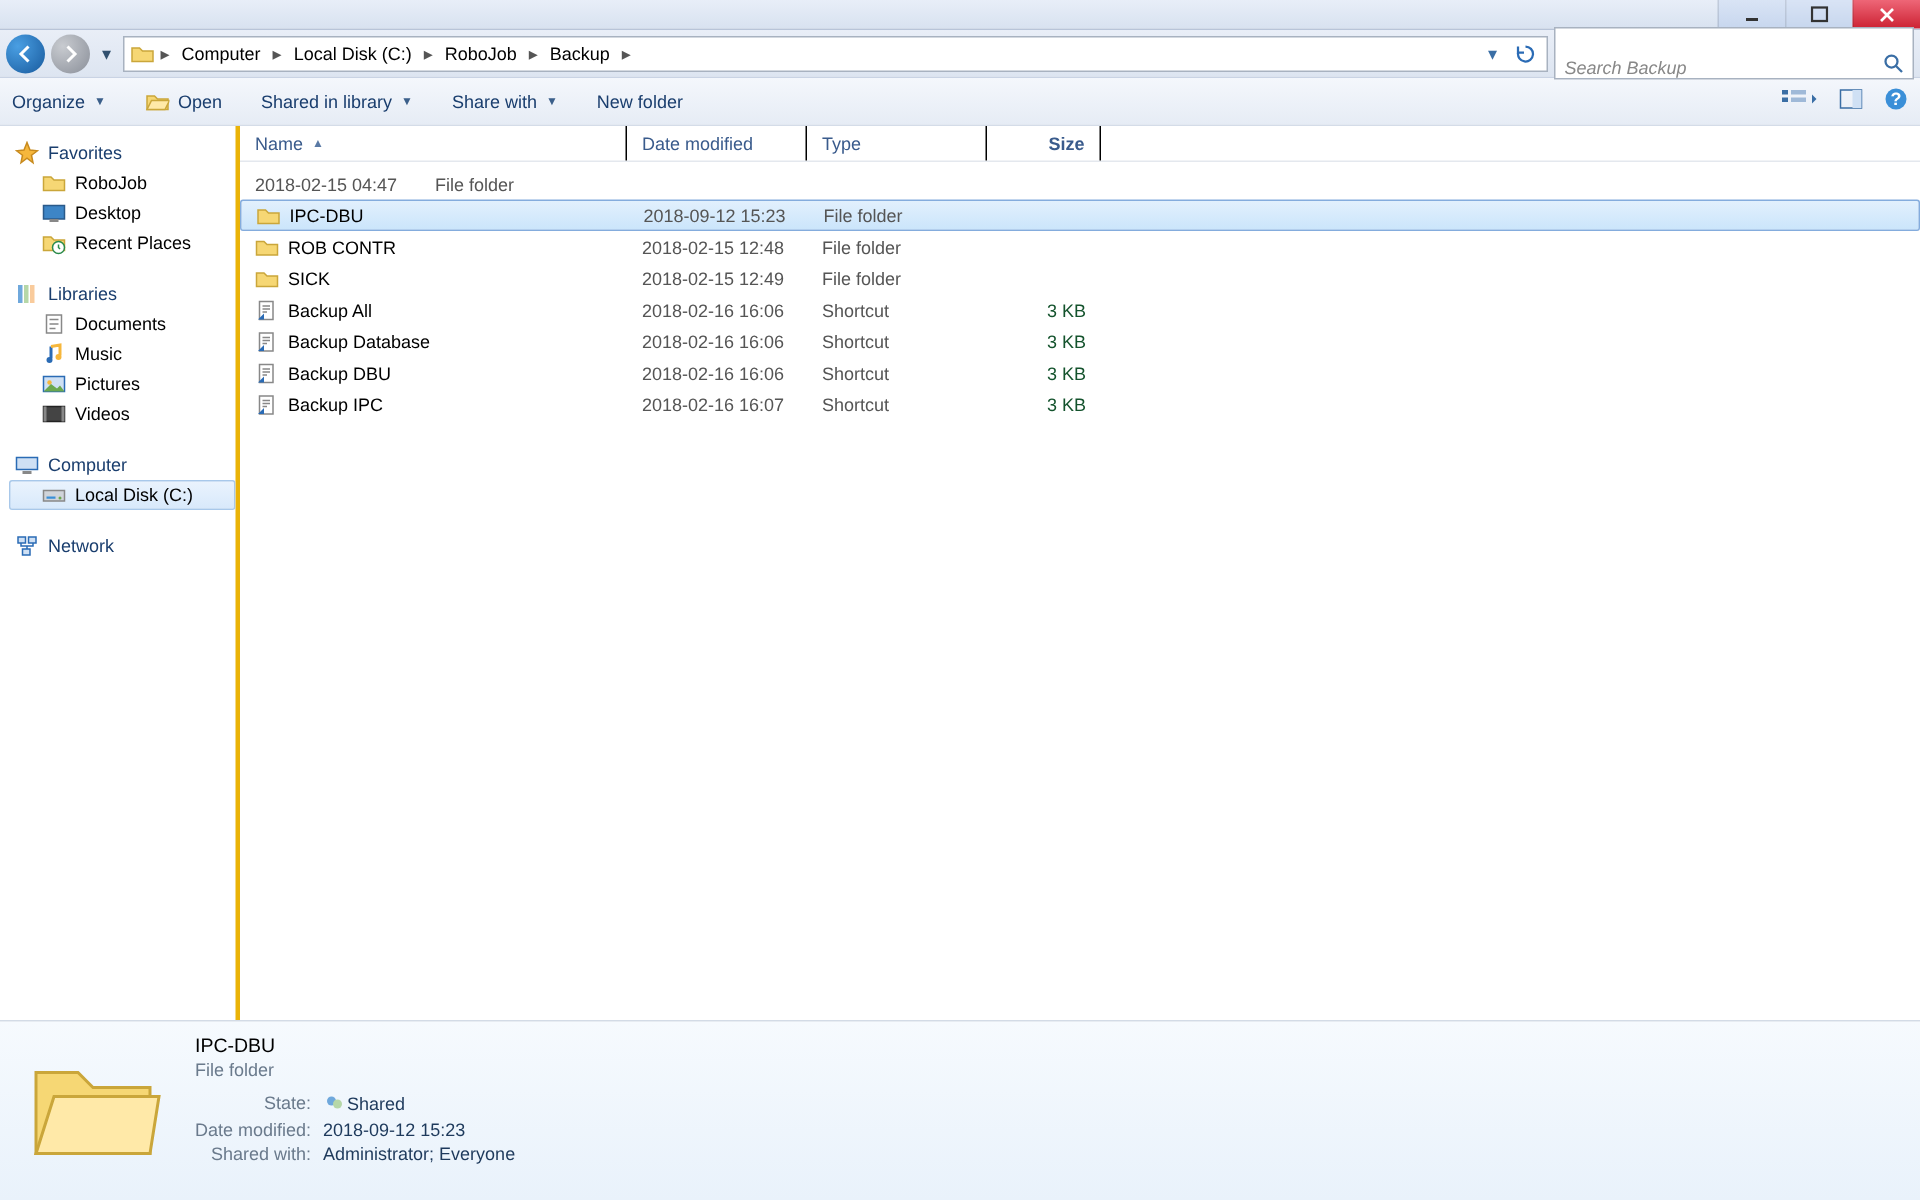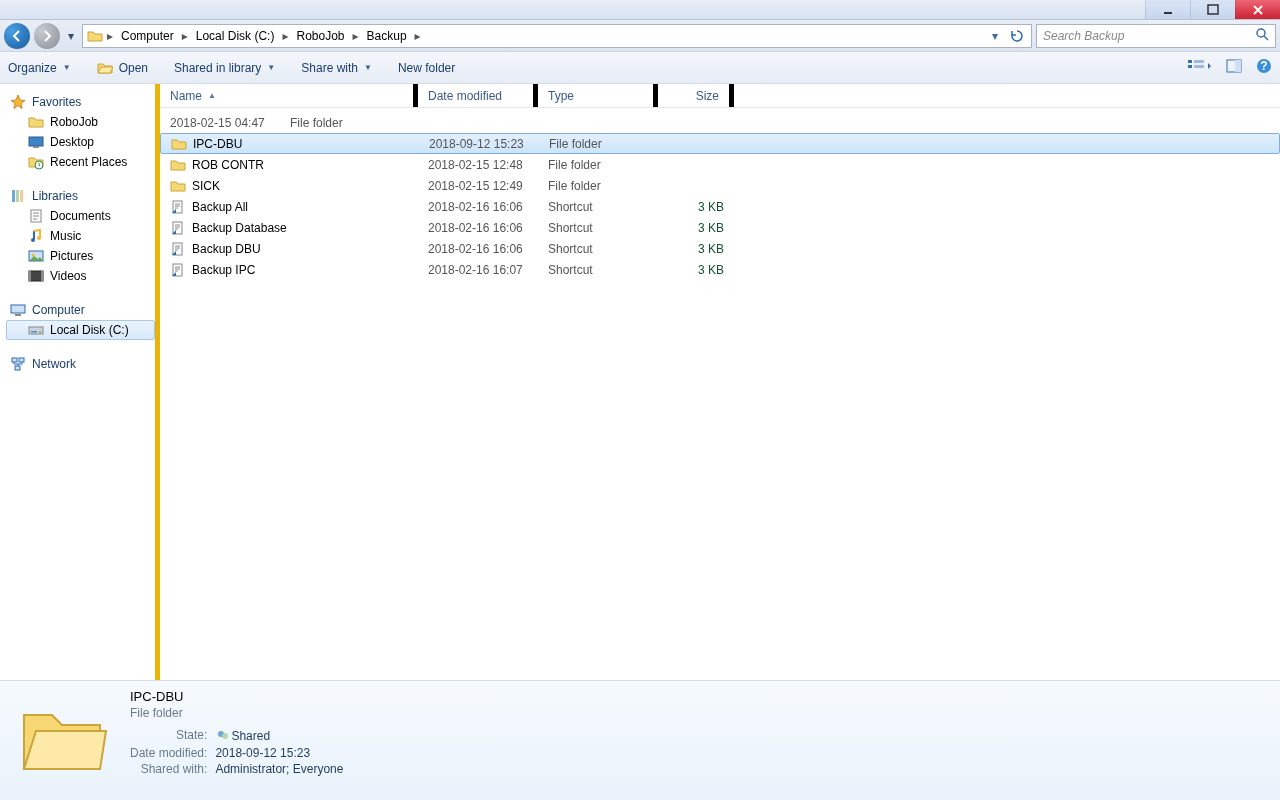--- a/index.html
+++ b/index.html
@@ -16,49 +16,49 @@
 
 .navbar { height: 32px; background: linear-gradient(#e9eef7,#dde5f1); display: flex; align-items: center; padding: 0 4px; gap: 4px; border-bottom: 1px solid #c9d3e4; }
 .navbtn { width: 26px; height: 26px; border-radius: 50%; background: radial-gradient(circle at 30% 30%, #4a9fe3, #185a9d); display:flex; align-items:center; justify-content:center; }
 .navbtn.fwd { background: radial-gradient(circle at 30% 30%, #c8cbd0, #8a8f99); }
 .navdrop { width:14px; display:flex; align-items:center; justify-content:center; color:#31506f; }
 .address { flex: 1; height: 24px; background: #fff; border: 1px solid #a8b2c0; display:flex; align-items:center; padding: 0 4px; gap:4px; }
 .crumb { display:flex; align-items:center; gap:2px; padding: 0 4px; color:#000; cursor:default; }
 .crumb.sep { padding:0; color:#555; }
 .addr-right { margin-left:auto; display:flex; align-items:center; gap:2px; }
 .addr-ic { width:20px; height:20px; display:flex; align-items:center; justify-content:center; color:#3a6ea5; }
-.search { width: 240px; height: 24px; background:#fff; border:1px solid #a8b2c0; display:flex; align-items:center; padding:0 6px; color:#888; font-style:italic; }
+.search { width: 240px; height: 35px; background:#fff; border:1px solid #a8b2c0; display:flex; align-items:flex-end; padding:0 6px; color:#888; font-style:italic; }
 .search .sicon { margin-left:auto; color:#3a6ea5; font-style:normal; }
 
 
 .toolbar { height: 32px; background: linear-gradient(#f4f7fc,#e6ecf5); display:flex; align-items:center; padding: 0 8px; gap: 26px; border-bottom:1px solid #d4dce8; color:#1a3e6e; }
 .tbtn { display:flex; align-items:center; gap:6px; cursor:default; }
 .tbtn .dd { font-size:8px; color:#3b5f8a; }
 .toolbar .spacer { flex:1; }
 .tview { display:flex; align-items:center; gap:14px; color:#3a6ea5; }
 
 
 .body { display:flex; height: calc(800px - 20px - 32px - 32px - 120px); }
 
 
-.sidebar { width: 160px; border-right:5px solid #eab308; padding: 8px 0 8px 6px; overflow:hidden; }
+.sidebar { width: 160px; border-right:3px solid #eab308; padding: 8px 0 8px 6px; overflow:hidden; }
 .sgroup { margin-bottom: 14px; }
 .sgrouphead { display:flex; align-items:center; gap:6px; padding:2px 4px; color:#1a3e6e; }
 .sitem { display:flex; align-items:center; gap:6px; padding:2px 4px 2px 22px; color:#000; }
 .sitem.sel { background: linear-gradient(#eaf3fd,#d8e9fb); border:1px solid #a8c8ea; border-radius:2px; padding:1px 3px 1px 21px; }
 .ic { width:16px; height:16px; display:inline-flex; align-items:center; justify-content:center; }
 
 
 .listwrap { flex:1; display:flex; flex-direction:column; }
 .colhead { height: 24px; display:flex; border-bottom:1px solid #e4e8ee; color:#3a5b8c; }
-.colhead .col { padding: 4px 10px; border-right:5px solid #000000; display:flex; align-items:center; gap:6px; }
+.colhead .col { padding: 4px 10px; border-right:1px solid #000000; display:flex; align-items:center; gap:6px; }
 .col.name { width: 258px; }
 .col.date { width: 120px; }
 .col.type { width: 120px; }
-.col.size { width: 76px; text-align:right; justify-content:flex-end; }
+.col.size { width: 76px; text-align:right; justify-content:flex-end;font-weight:bold; }
 .sortic { font-size:8px; color:#5a7aa5; }
 
 .rows { flex:1; padding-top:4px; }
 .row { display:flex; align-items:center; height:21px; }
 .row .c { padding: 0 10px; }
 .row .c.name { width:258px; display:flex; align-items:center; gap:6px; }
 .row .c.date { width:120px; color:#555; }
 .row .c.type { width:120px; color:#555; }
 .row .c.size { width:76px; text-align:right; color:#14532d; }
 .row.sel { background: linear-gradient(#e2f0fd,#cbe5fb); border:1px solid #84acdd; border-radius:2px; height:21px; }

